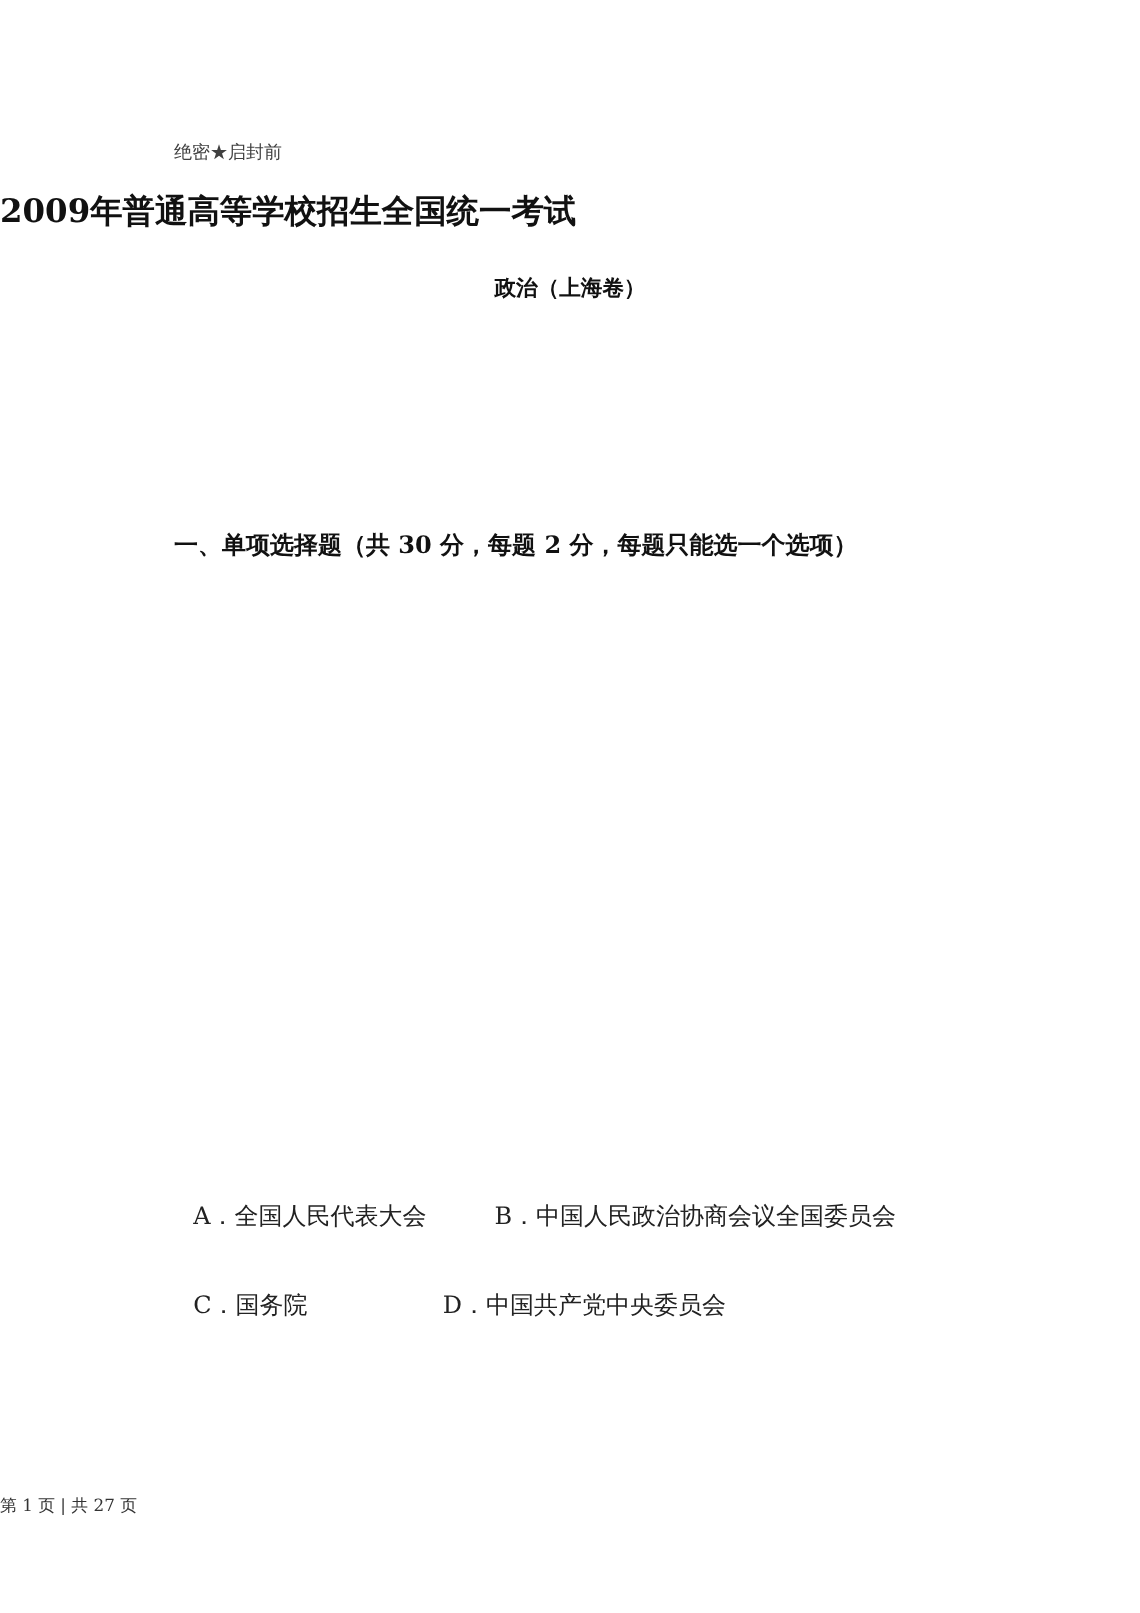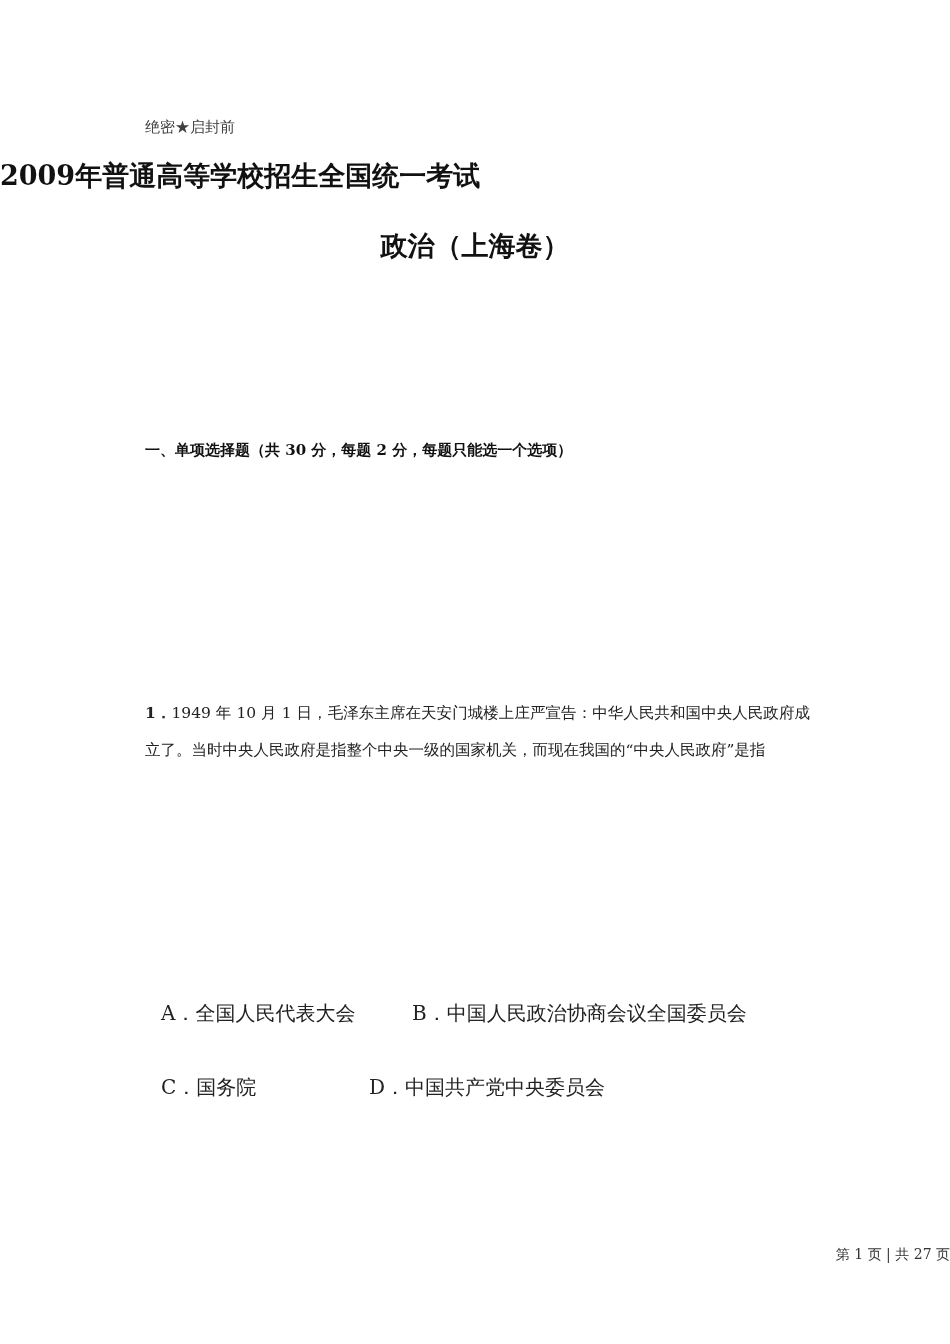--- a/index.html
+++ b/index.html
@@ -32,27 +32,27 @@
       left: 0; width: 950px; text-align: left;
       top: 158px;
       font-size: 27px;
       font-weight: bold;
       color: #111;
       letter-spacing: 0px;
     }
     .subtitle {
       left: 0; width: 950px; text-align: center;
       top: 228px;
-      font-size: 27px;
+      font-size: 18px;
       font-weight: bold;
       color: #111;
     }
     .section-heading {
       left: 145px; top: 441px;
-      font-size: 15px;
+      font-size: 20px;
       font-weight: bold;
       color: #111;
     }
     .question {
       position: absolute;
       left: 145px;
       width: 665px;
       font-size: 15.5px;
       line-height: 37px;
       color: #222;
@@ -64,42 +64,39 @@
     .qnum { font-weight: bold; }
     .option {
       font-size: 20px;
       color: #222;
     }
     .opt-a { left: 161px; top: 1000px; }
     .opt-b { left: 412px; top: 1000px; }
     .opt-c { left: 161px; top: 1074px; }
     .opt-d { left: 369px; top: 1074px; }
     .footer {
-      left: 0; width: 950px; text-align: right;
+      left: 0; width: 950px; text-align: left;
       top: 1246px;
       font-size: 14px;
       color: #333;
     }
   </style>
 </head>
 <body>
 
 <div class="page">
 
   <div class="abs confidential">绝密★启封前</div>
 
   <div class="abs title">2009年普通高等学校招生全国统一考试</div>
 
   <div class="abs subtitle">政治（上海卷）</div>
 
   <div class="abs section-heading">一、单项选择题（共 30 分，每题 2 分，每题只能选一个选项）</div>
 
-  <div class="question q1">
-    <span class="qnum">1．</span><span>1949 年 10 月 1 日，毛泽东主席在天安门城楼上庄严宣告：中华人民共和国中央人民政府成立了。当时中央人民政府是指整个中央一级的国家机关，而现在我国的“中央人民政府”是指</span>
-  </div>
 
   <div class="abs option opt-a">A．全国人民代表大会</div>
   <div class="abs option opt-b">B．中国人民政治协商会议全国委员会</div>
   <div class="abs option opt-c">C．国务院</div>
   <div class="abs option opt-d">D．中国共产党中央委员会</div>
 
 
   <div class="abs footer">第 1 页 | 共 27 页</div>
 
 </div>

